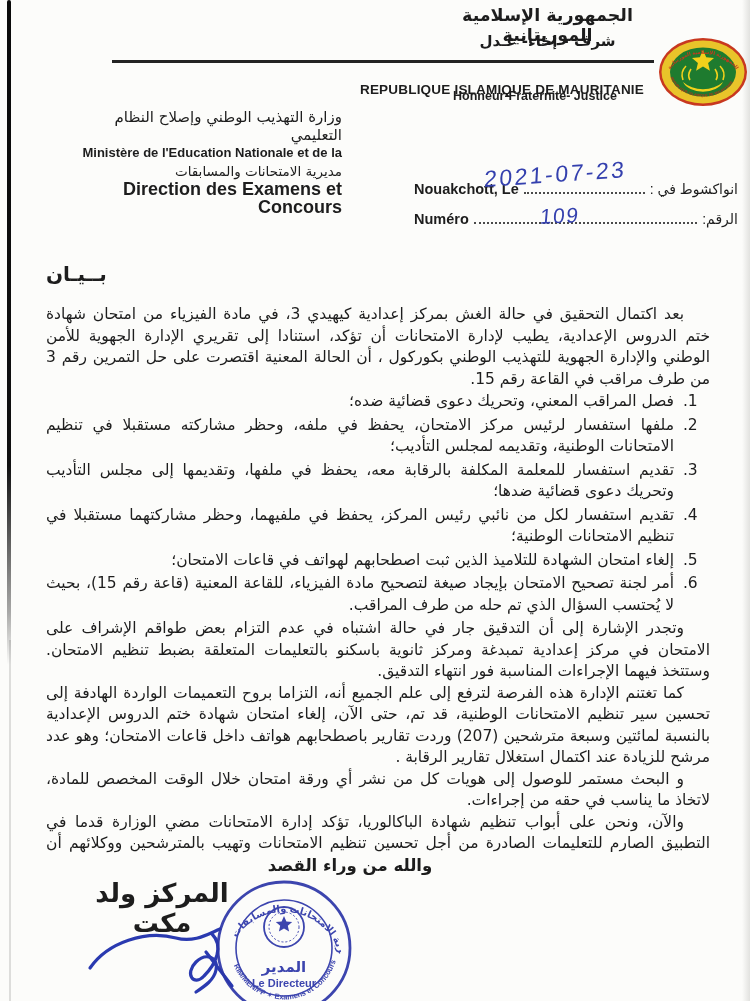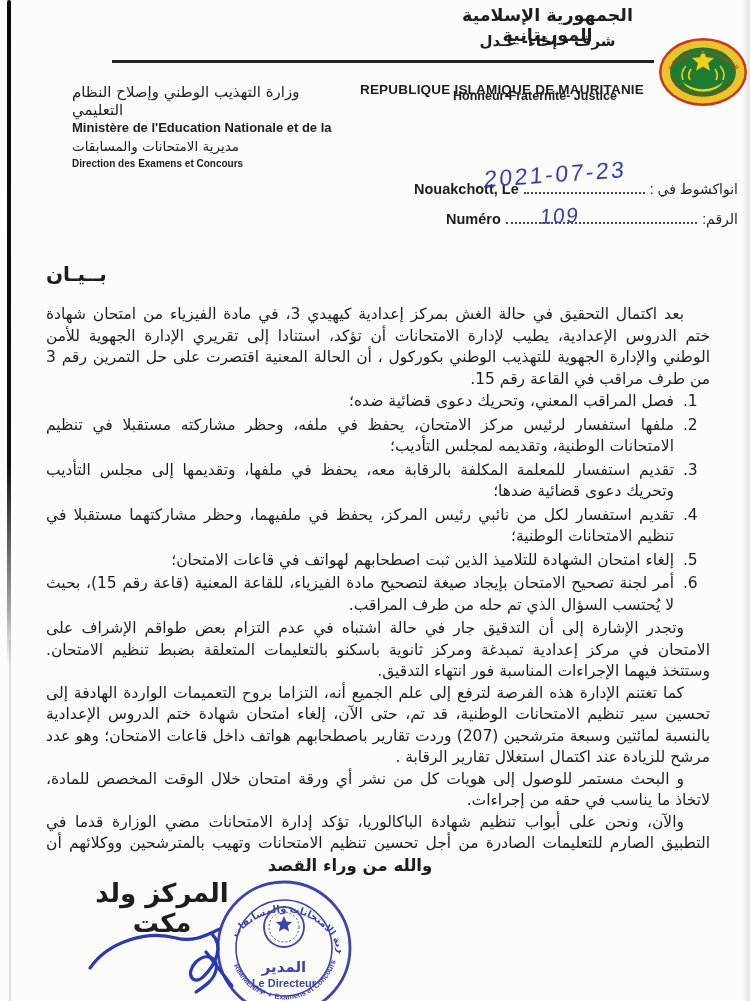--- a/index.html
+++ b/index.html
@@ -16,29 +16,29 @@
     background:linear-gradient(90deg,rgba(0,0,0,0) 0%,rgba(120,120,115,.20) 100%);}
   
   .abs{position:absolute;}
   .ar{direction:rtl;unicode-bidi:isolate;}
   .republic-ar{top:5px;left:430px;width:235px;text-align:center;font-weight:bold;font-size:17.5px;}
   .motto-ar{top:32px;left:430px;width:235px;text-align:center;font-weight:bold;font-size:15px;}
   .head-rule{top:60px;left:112px;width:542px;height:2.5px;background:#232323;}
   .latin{font-family:"Liberation Sans","DejaVu Sans",sans-serif;}
   .republic-fr{top:82px;left:352px;width:300px;text-align:center;font-weight:700;font-size:13.5px;letter-spacing:.2px;}
   .motto-fr{top:89px;left:420px;width:230px;text-align:center;font-weight:700;font-size:12.5px;}
-  .ministry-block{top:83px;left:72px;width:270px;text-align:left;line-height:18px;}
+  .ministry-block{top:108px;left:72px;width:270px;text-align:right;line-height:18px;}
   .ministry-block .l-ar1{font-size:15px;}
   .ministry-block .l-fr{font-size:13px;font-weight:600;}
   .ministry-block .l-ar2{font-size:13.5px;}
-  .ministry-block .l-frb{font-size:10px;font-weight:700;}
+  .ministry-block .l-frb{font-size:18px;font-weight:700;}
   
   .meta{top:180px;left:414px;width:324px;font-size:14.5px;}
   .meta-row{display:flex;align-items:flex-end;}
-  .meta-row + .meta-row{margin-top:13px;margin-left:32px;}
+  .meta-row + .meta-row{margin-top:13px;}
   .meta-label{font-weight:600;white-space:nowrap;}
   .meta-label-ar{font-size:14px;white-space:nowrap;}
   .dots{flex:1;border-bottom:2px dotted #4a4a4a;margin:0 5px 3px 5px;height:12px;}
   .hw{color:#3440ae;font-weight:500;position:absolute;white-space:nowrap;}
   .hw-date{left:70px;top:-19px;font-size:23px;letter-spacing:2.5px;transform:rotate(-4deg) skewX(-7deg);}
   .hw-num{left:126px;top:24px;font-size:21px;letter-spacing:1.5px;transform:rotate(-2deg) skewX(-7deg);}
   
   .doc-body{top:254px;left:46px;right:40px;direction:rtl;text-align:justify;
     font-size:15.5px;line-height:21.5px;max-height:600px;overflow:hidden;}
   .doc-title{text-align:left;font-size:20px;font-weight:bold;line-height:40px;margin:0 0 10px 0;text-indent:0;}

